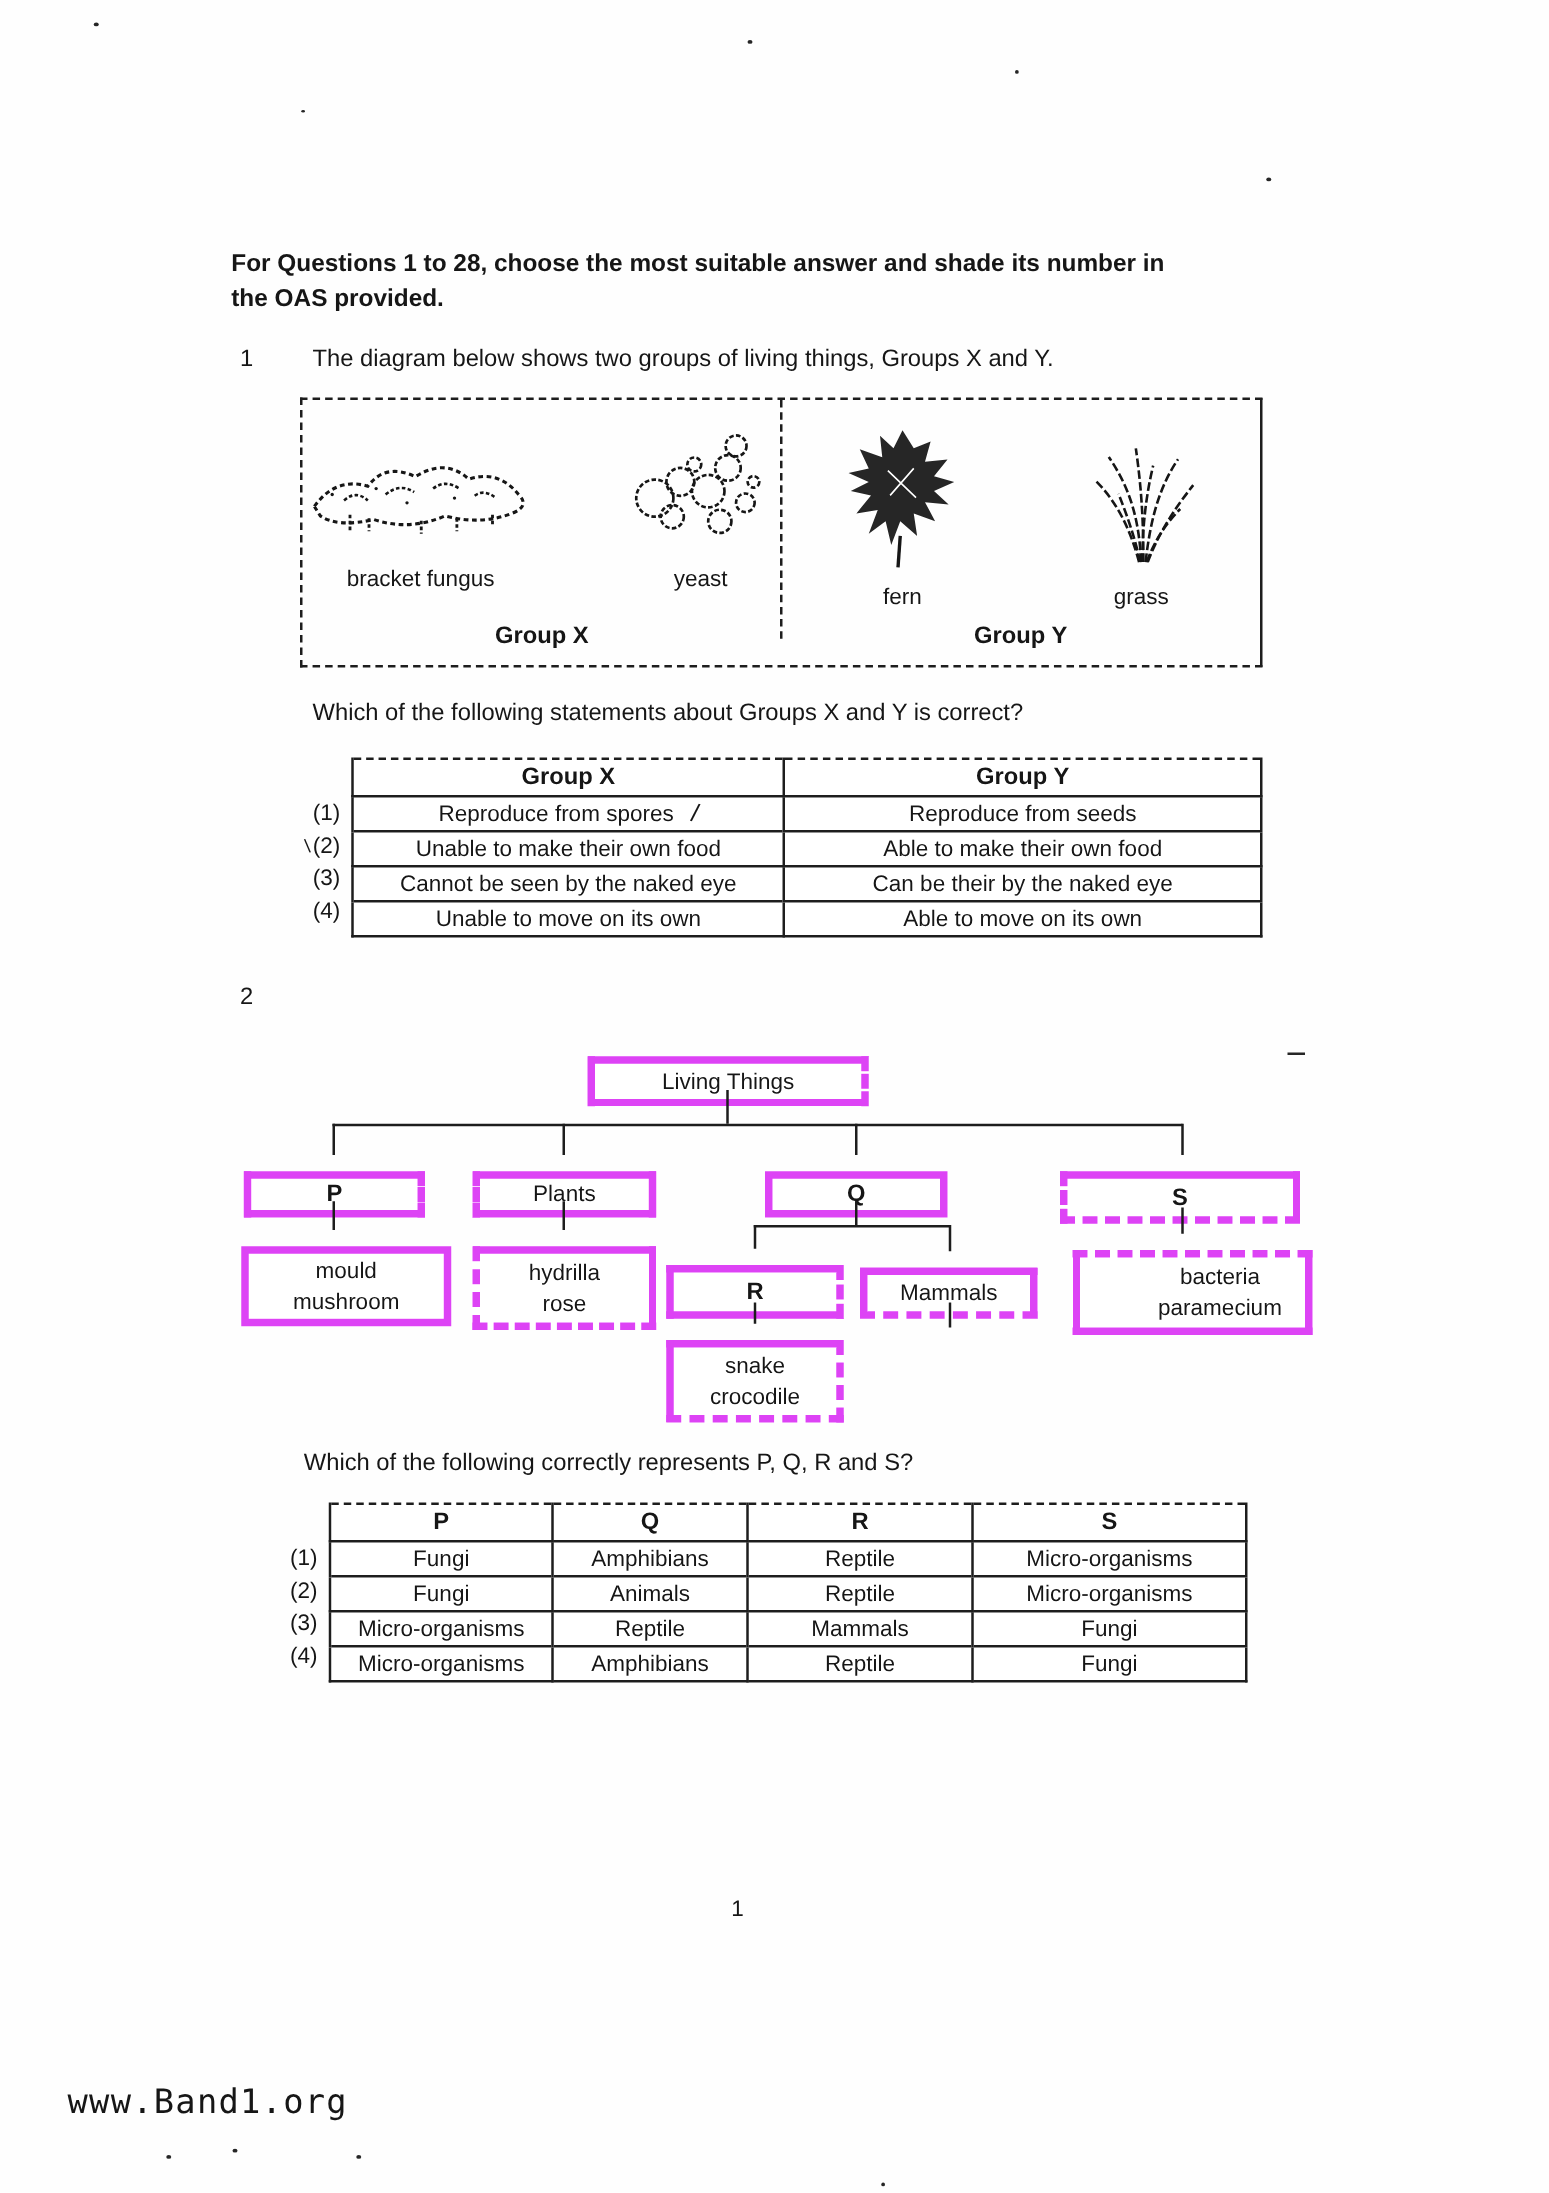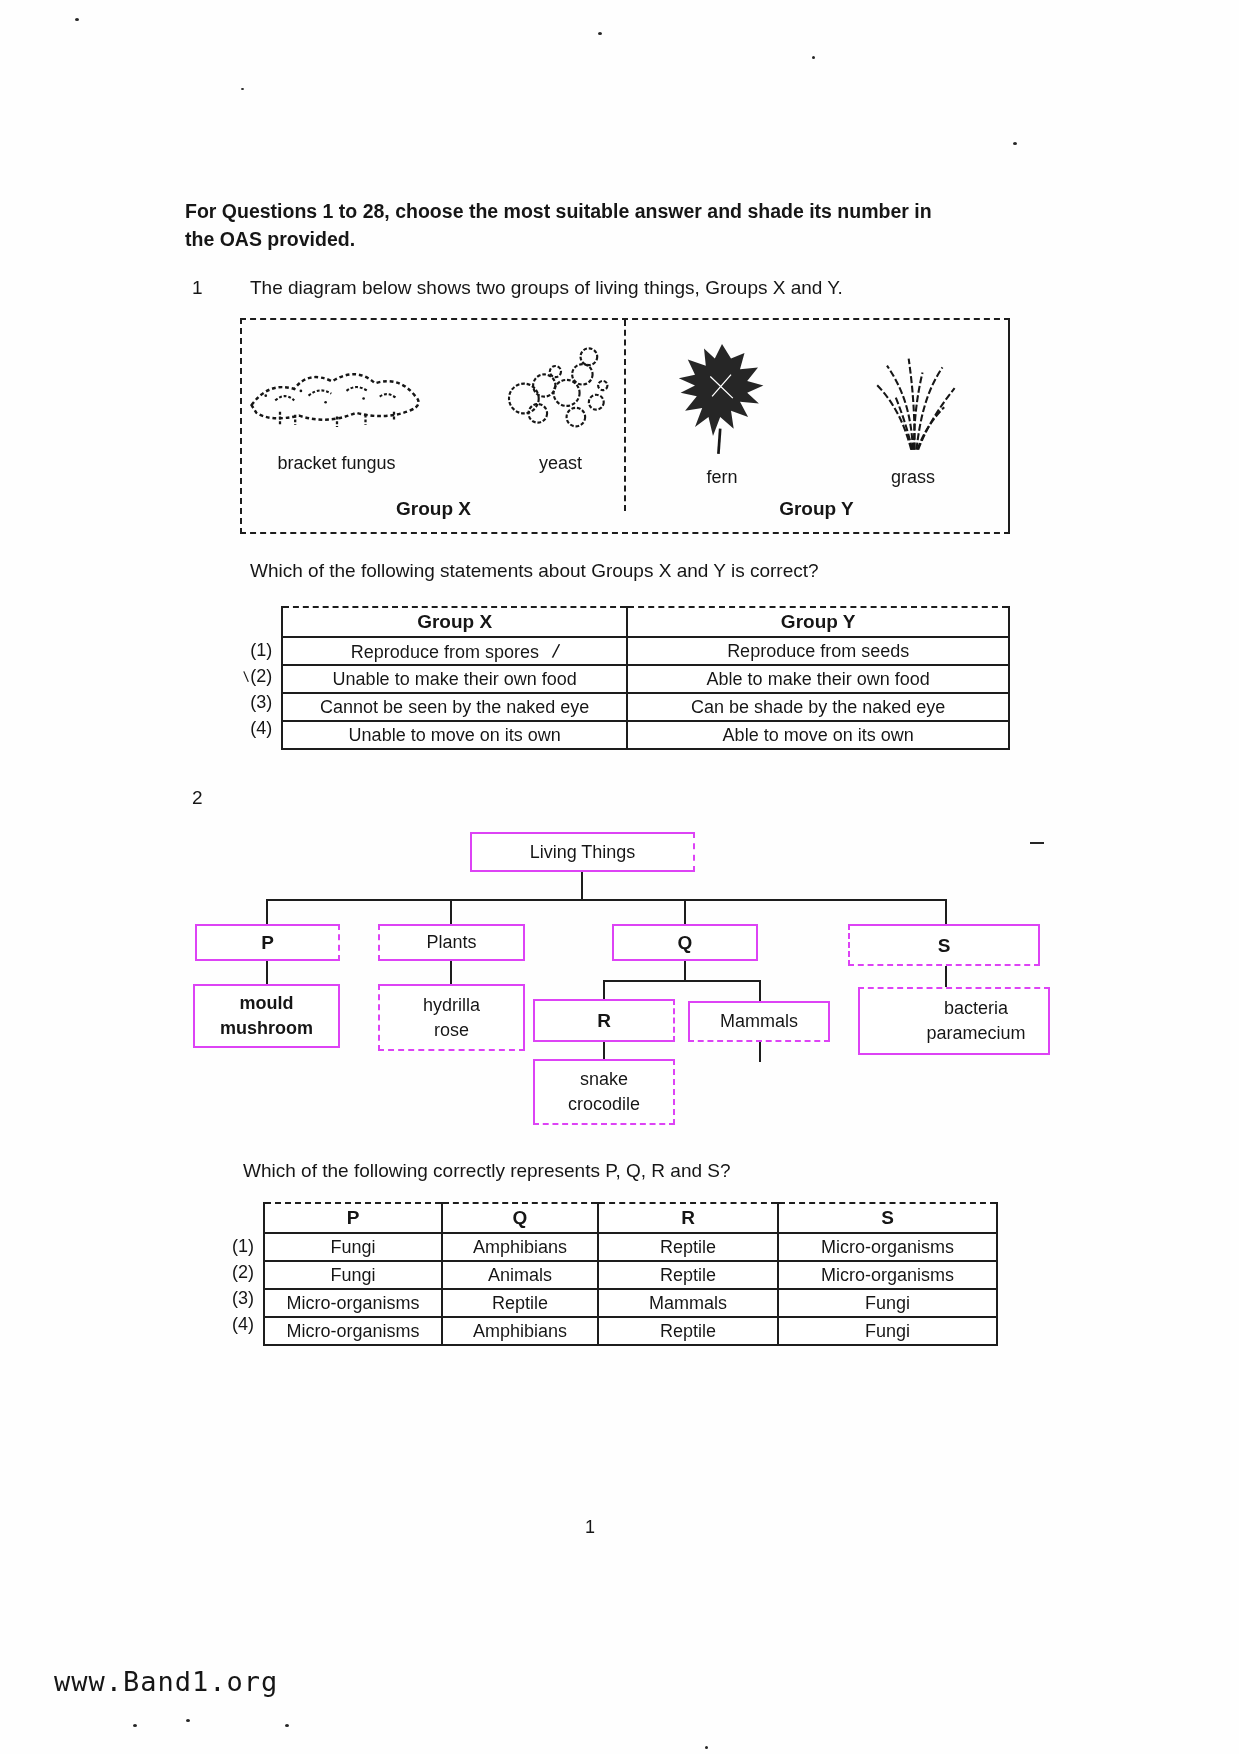--- a/index.html
+++ b/index.html
@@ -37,23 +37,23 @@
   table.ans th,table.ans td{border:2px solid #222;text-align:center;padding:0;
      font-size:18px;height:26px;white-space:nowrap;overflow:hidden;font-weight:normal;}
   table.ans th{height:28px;font-size:19px;font-weight:bold;border-top-style:dashed;}
   table.ans tr.dash td{border-bottom-style:dashed;}
   .pen{display:inline-block;transform:rotate(12deg);margin-left:14px;font-size:20px;}
   .t1{width:727px;}
   .t2{width:733px;}
 
   
   .chart{left:170px;top:830px;width:900px;height:302px;}
-  .node{position:absolute;border:2px solid #d946ef;background:#fff;box-sizing:border-box;
+  .node{position:absolute;border:6px solid #d946ef;background:#fff;box-sizing:border-box;
      display:flex;align-items:center;justify-content:center;text-align:right;
-     font-size:18px;line-height:25px;}
+     font-size:18px;line-height:25px;margin-top:13px;}
   .node.letter{font-weight:bold;font-size:19px;}
   .leafnode{flex-direction:column;}
   .d-r{border-right-style:dashed;}
   .d-l{border-left-style:dashed;}
   .d-b{border-bottom-style:dashed;}
   .d-t{border-top-style:dashed;}
   .vl{position:absolute;width:2px;background:#222;}
   .hl{position:absolute;height:2px;background:#222;}
 
   .page-number{left:560px;top:1517px;width:60px;text-align:center;font-size:18px;}
@@ -167,21 +167,21 @@
       <tr class="dash">
         <td><span>Reproduce from spores</span><span class="pen">/</span></td>
         <td>Reproduce from seeds</td>
       </tr>
       <tr>
         <td>Unable to make their own food</td>
         <td>Able to make their own food</td>
       </tr>
       <tr class="dash">
         <td>Cannot be seen by the naked eye</td>
-        <td>Can be shade by the naked eye</td>
+        <td>Can be their by the naked eye</td>
       </tr>
       <tr>
         <td>Unable to move on its own</td>
         <td>Able to move on its own</td>
       </tr>
     </tbody>
         </table>
   </div>
 
   <div class="abs qnum" style="left:192px;top:787px;">2</div>
@@ -202,21 +202,21 @@
     <div class="node letter d-b d-l" style="left:678px;top:94px;width:192px;height:42px;">S</div>
 
     <div class="vl" style="left:96px;top:131px;height:23px;"></div>
     <div class="vl" style="left:280px;top:131px;height:23px;"></div>
     <div class="vl" style="left:514px;top:131px;height:19px;"></div>
     <div class="hl" style="left:433px;top:150px;width:157px;"></div>
     <div class="vl" style="left:433px;top:150px;height:19px;"></div>
     <div class="vl" style="left:589px;top:150px;height:21px;"></div>
     <div class="vl" style="left:775px;top:136px;height:21px;"></div>
 
-    <div class="node leafnode" style="left:23px;top:154px;width:147px;height:64px;font-weight:bold;">
+    <div class="node leafnode" style="left:23px;top:154px;width:168px;height:64px;">
       <span>mould</span>
       <span>mushroom</span>
     </div>
     <div class="node leafnode d-l d-b" style="left:208px;top:154px;width:147px;height:67px;">
       <span>hydrilla</span>
       <span>rose</span>
     </div>
     <div class="node letter d-r" style="left:363px;top:169px;width:142px;height:43px;">R</div>
     <div class="node d-b" style="left:518px;top:171px;width:142px;height:41px;">Mammals</div>
     <div class="node leafnode d-t" style="left:688px;top:157px;width:192px;height:68px;padding-left:44px;">

